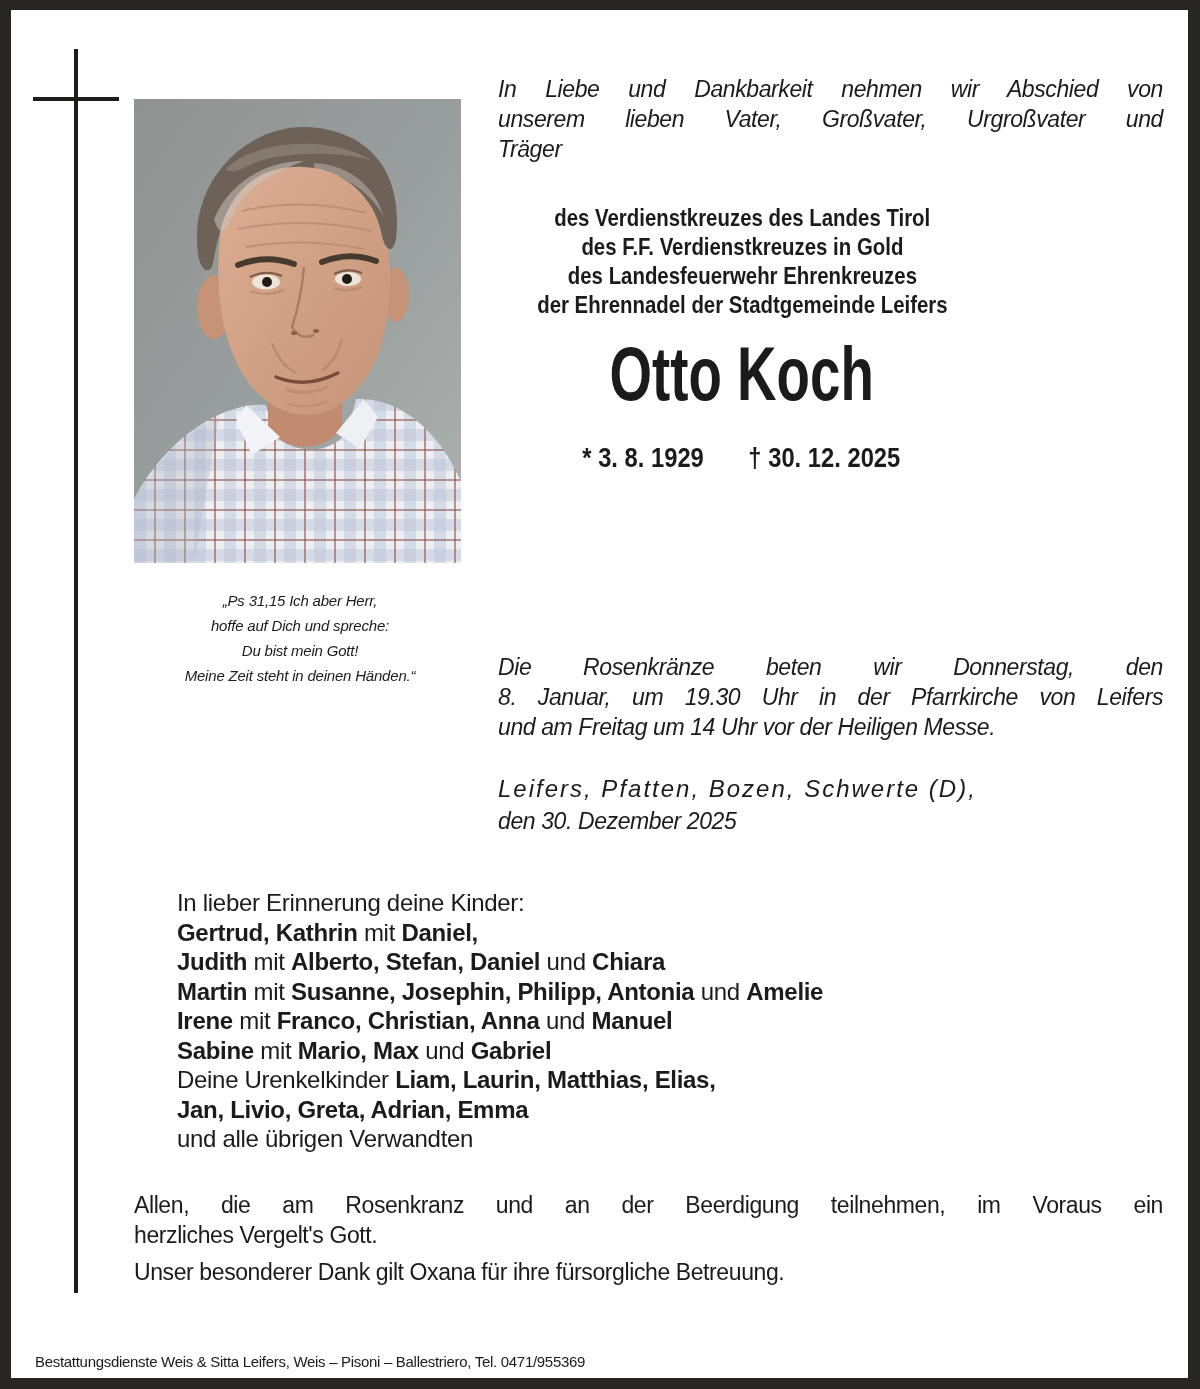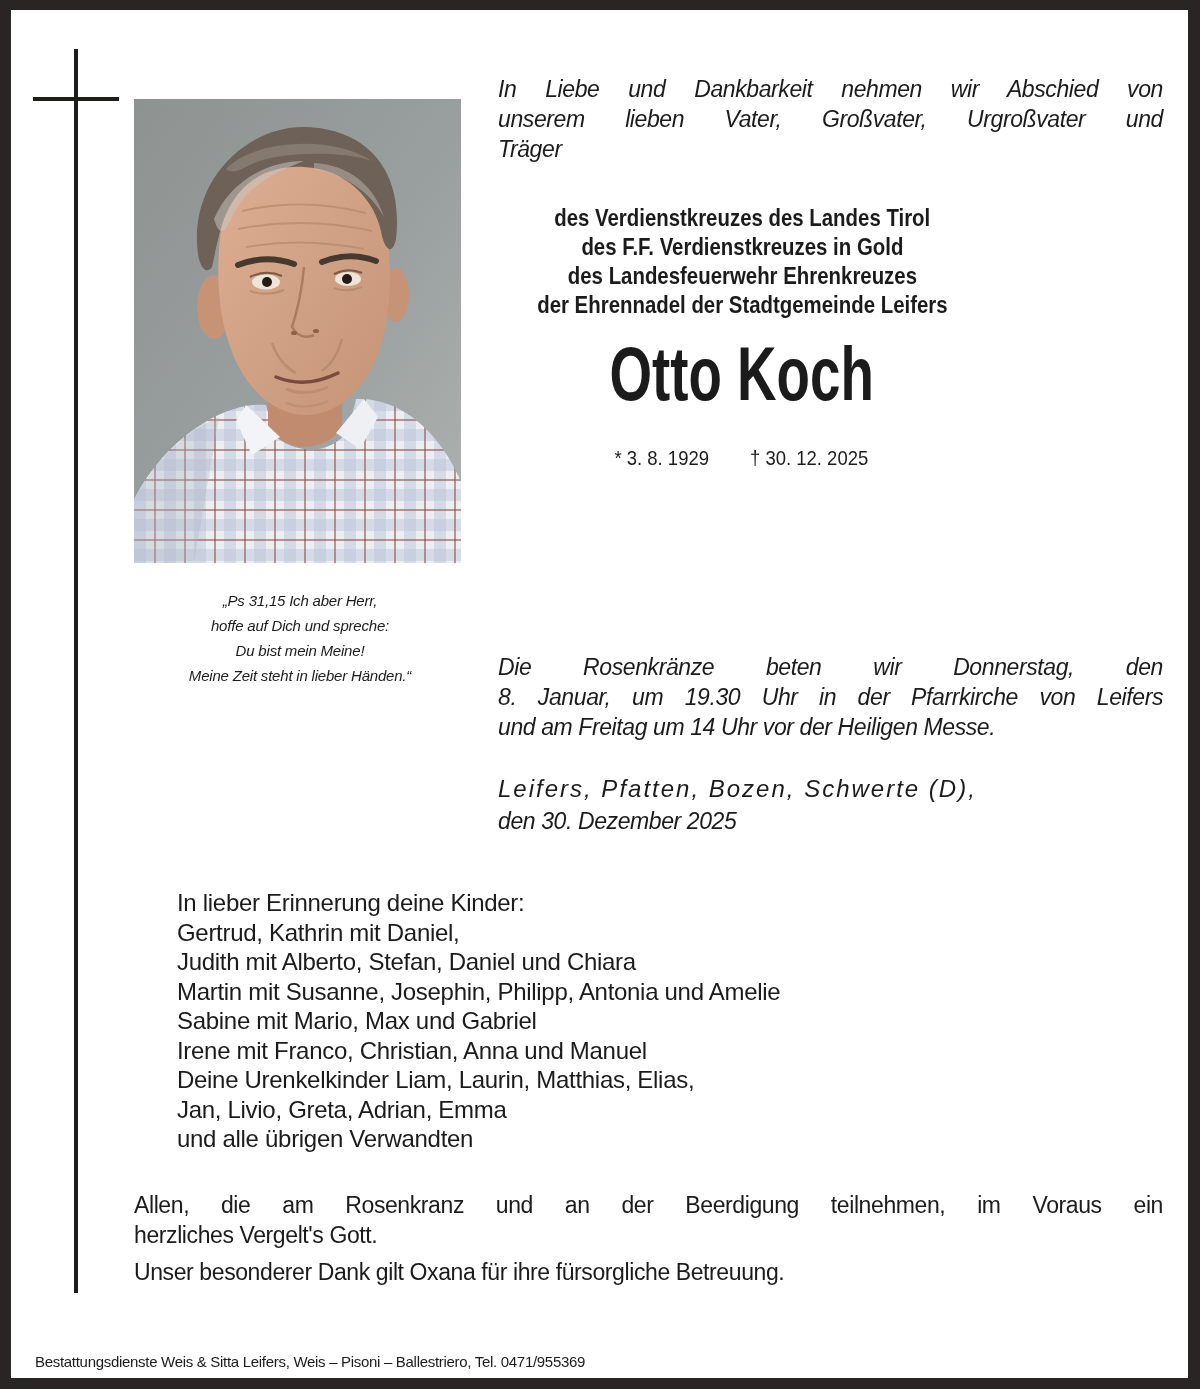--- a/index.html
+++ b/index.html
@@ -23,30 +23,30 @@
   .body-txt{font-size:23px;line-height:30px;letter-spacing:-0.4px;}
   .jl{text-align:justify;text-align-last:justify;}
   .intro{top:74px;}
   .center-col{left:498px;width:488px;display:flex;flex-direction:column;align-items:center;}
   .honors{top:203px;font-weight:700;font-size:24px;line-height:29px;}
   .honors div{white-space:nowrap;transform:scaleX(0.85);}
   .name-wrap{top:336px;}
   .name{font-weight:700;font-size:76px;line-height:76px;white-space:nowrap;
         transform:scaleX(0.72);}
   .dates{top:443px;}
-  .dates-row{display:flex;gap:26px;font-weight:400;font-size:21px;line-height:30px;}
+  .dates-row{display:flex;gap:26px;font-weight:700;font-size:27px;line-height:30px;}
   .dates-row span{white-space:nowrap;transform:scaleX(0.88);}
   .service{top:516px;}
   .rosary{top:652px;}
   .cities{top:774px;font-size:24px;line-height:30px;letter-spacing:2px;}
   .date-line{top:806px;font-size:23px;line-height:30px;letter-spacing:-0.4px;}
   
   .family{left:134px;top:888px;width:1010px;font-size:24px;line-height:29.5px;
           letter-spacing:-0.3px;margin-left:43px;}
-  .family .b{font-weight:400;text-align:right;}
+  .family .b{font-weight:700;text-align:right;}
   
   .thanks{left:134px;top:1190px;width:1029px;}
   .care{left:134px;top:1257px;width:1029px;font-size:23px;line-height:30px;letter-spacing:-0.4px;}
   .footer{left:35px;top:1351px;width:1100px;font-size:15px;line-height:22px;letter-spacing:-0.3px;}
 </style>
 </head>
 <body>
 
 <div id="sheet">
   <div id="paper"></div>
@@ -124,22 +124,22 @@
       <path d="M142 278 Q172 290 204 274" stroke="#7a4a3d" stroke-width="3.5" fill="none" stroke-linecap="round"></path>
       <path d="M152 290 Q172 298 194 288" stroke="#c08b6f" stroke-width="3" fill="none" opacity="0.9"></path>
 
       <path d="M152 304 Q172 312 194 302" stroke="#b5886c" stroke-width="2" fill="none" opacity="0.6"></path>
     </svg>
   </div>
 
   <div class="abs quote">
     <div>„Ps 31,15 Ich aber Herr,</div>
     <div>hoffe auf Dich und spreche:</div>
-    <div>Du bist mein Meine!</div>
-    <div>Meine Zeit steht in lieber Händen.“</div>
+    <div>Du bist mein Gott!</div>
+    <div>Meine Zeit steht in deinen Händen.“</div>
   </div>
 
   <div class="abs col intro body-txt">
     <div class="jl">In Liebe und Dankbarkeit nehmen wir Abschied von</div>
     <div class="jl">unserem lieben Vater, Großvater, Urgroßvater und</div>
     <div>Träger</div>
   </div>
 
   <div class="abs center-col name-wrap">
     <div class="name">Otto Koch</div>
@@ -167,22 +167,22 @@
   </div>
 
   <div class="abs col cities">Leifers, Pfatten, Bozen, Schwerte (D),</div>
   <div class="abs col date-line">den 30. Dezember 2025</div>
 
   <div class="abs family">
     <div>In lieber Erinnerung deine Kinder:</div>
     <div><span class="b">Gertrud, Kathrin</span><span> mit </span><span class="b">Daniel,</span></div>
     <div><span class="b">Judith</span><span> mit </span><span class="b">Alberto, Stefan, Daniel</span><span> und </span><span class="b">Chiara</span></div>
     <div><span class="b">Martin</span><span> mit </span><span class="b">Susanne, Josephin, Philipp, Antonia</span><span> und </span><span class="b">Amelie</span></div>
+    <div><span class="b">Irene</span><span> mit </span><span class="b">Franco, Christian, Anna</span><span> und </span><span class="b">Manuel</span></div>
     <div><span class="b">Sabine</span><span> mit </span><span class="b">Mario, Max</span><span> und </span><span class="b">Gabriel</span></div>
-    <div><span class="b">Irene</span><span> mit </span><span class="b">Franco, Christian, Anna</span><span> und </span><span class="b">Manuel</span></div>
     <div><span>Deine Urenkelkinder </span><span class="b">Liam, Laurin, Matthias, Elias,</span></div>
     <div><span class="b">Jan, Livio, Greta, Adrian, Emma</span></div>
     <div><span>und alle übrigen Verwandten</span></div>
   </div>
 
   <div class="abs care">Unser besonderer Dank gilt Oxana für ihre fürsorgliche Betreuung.</div>
 
   <div class="abs thanks body-txt">
     <div class="jl">Allen, die am Rosenkranz und an der Beerdigung teilnehmen, im Voraus ein</div>
     <div>herzliches Vergelt's Gott.</div>

